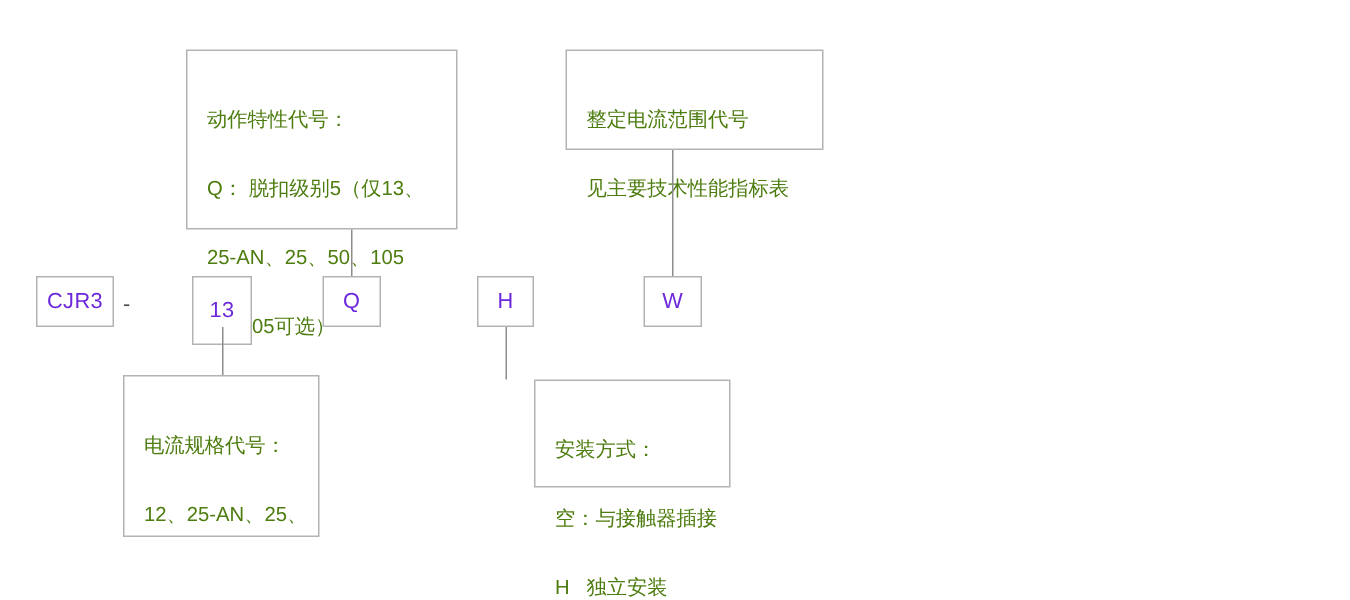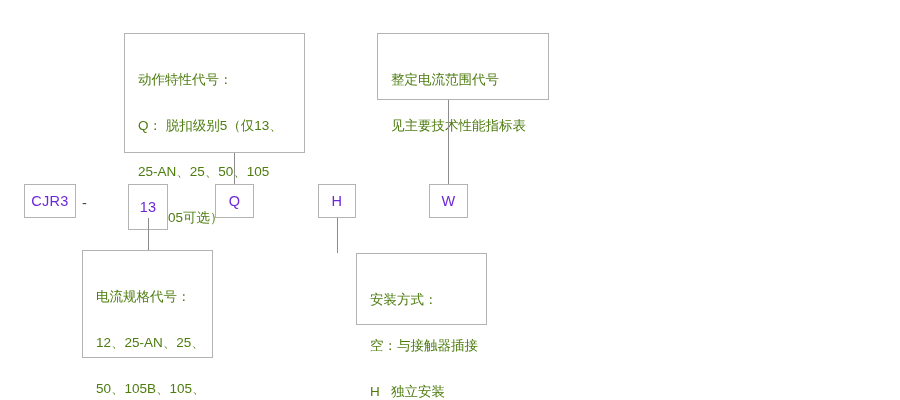--- a/index.html
+++ b/index.html
@@ -105,21 +105,20 @@
     <span>W</span>
   </div>
 
   <div class="line-v" style="left:148px; top:218px; height:32px;"></div>
 
   <div class="line-v" style="left:337px; top:218px; height:35px;"></div>
 
   <div class="box note" style="left:82px; top:250px; width:131px; height:108px;">
     <span class="note-line">电流规格代号：</span>
     <span class="note-line">12、25-AN、25、</span>
-    <span class="note-line">50、105B、105、</span>
     
     
   </div>
 
   <div class="box note" style="left:320px; top:253px; width:131px; height:72px;margin-left:36px;">
     <span class="note-line">安装方式：</span>
     <span class="note-line">空：与接触器插接</span>
     <span class="note-line">H   独立安装</span>
   </div>
 

